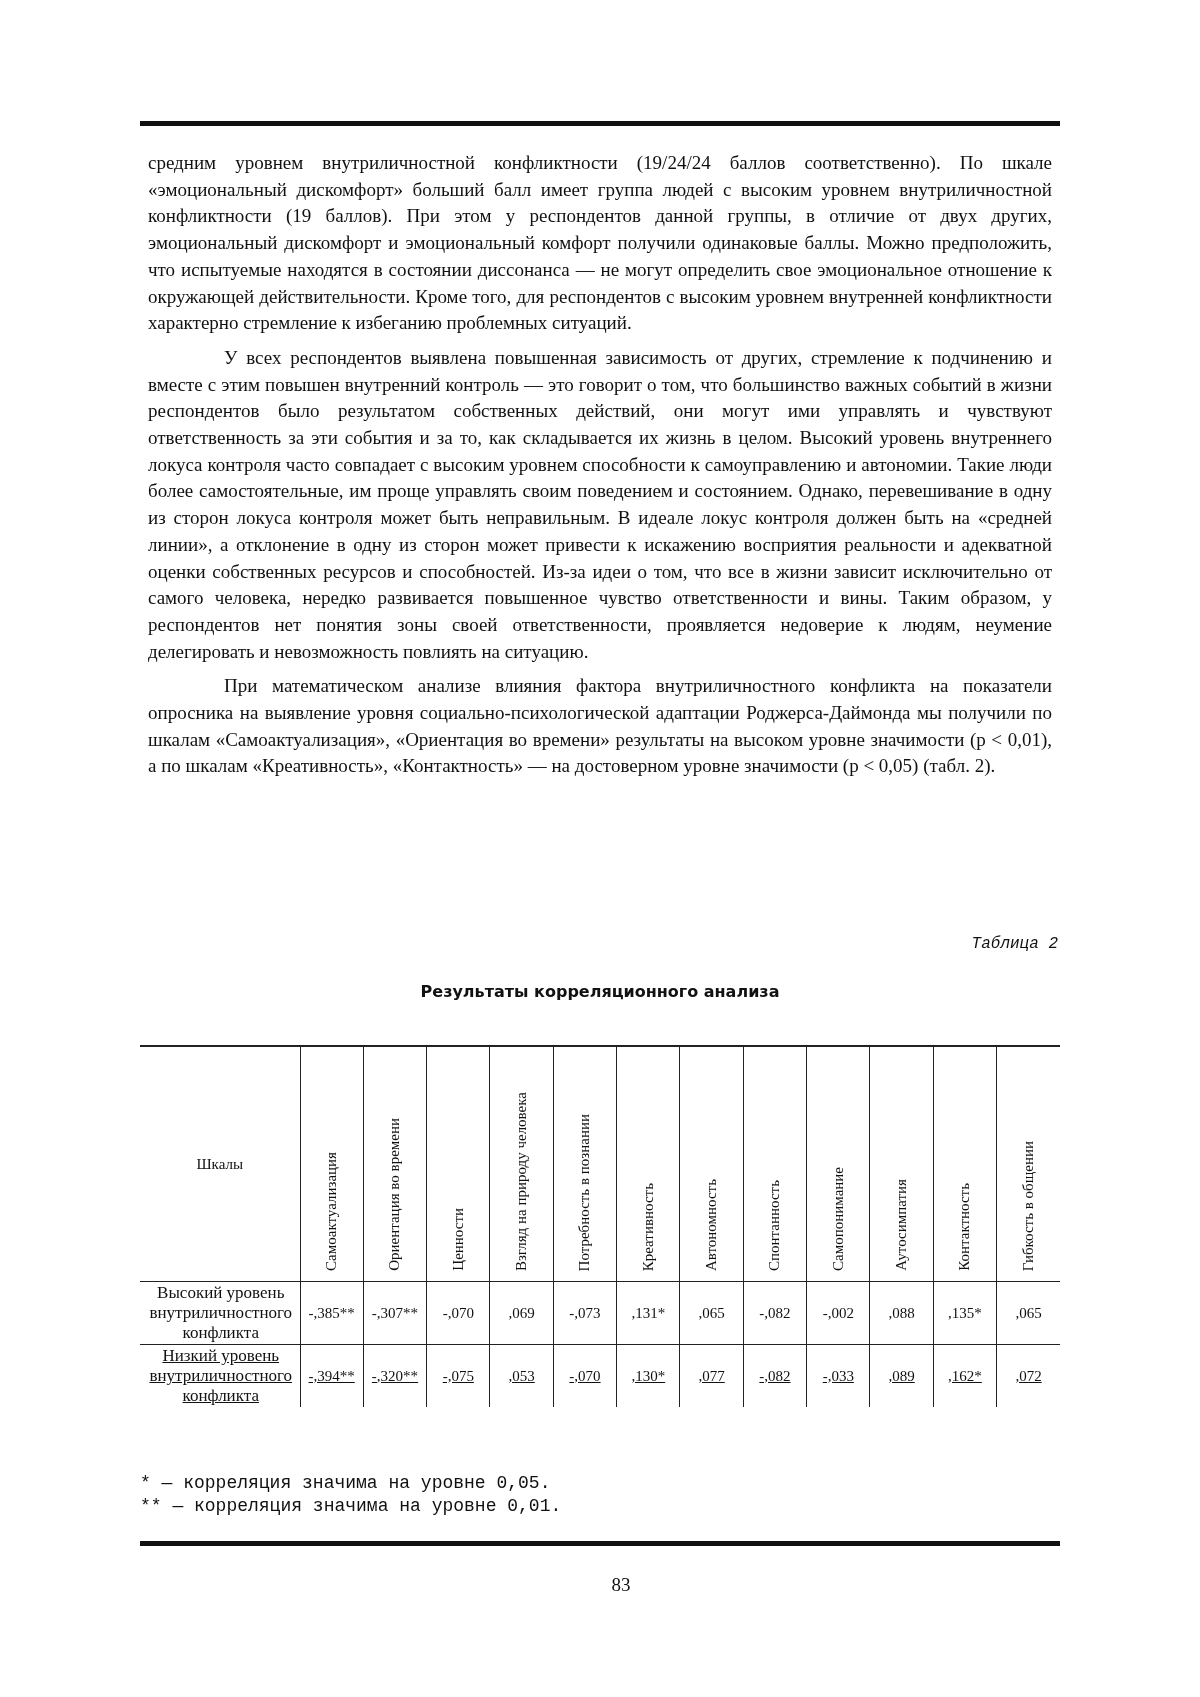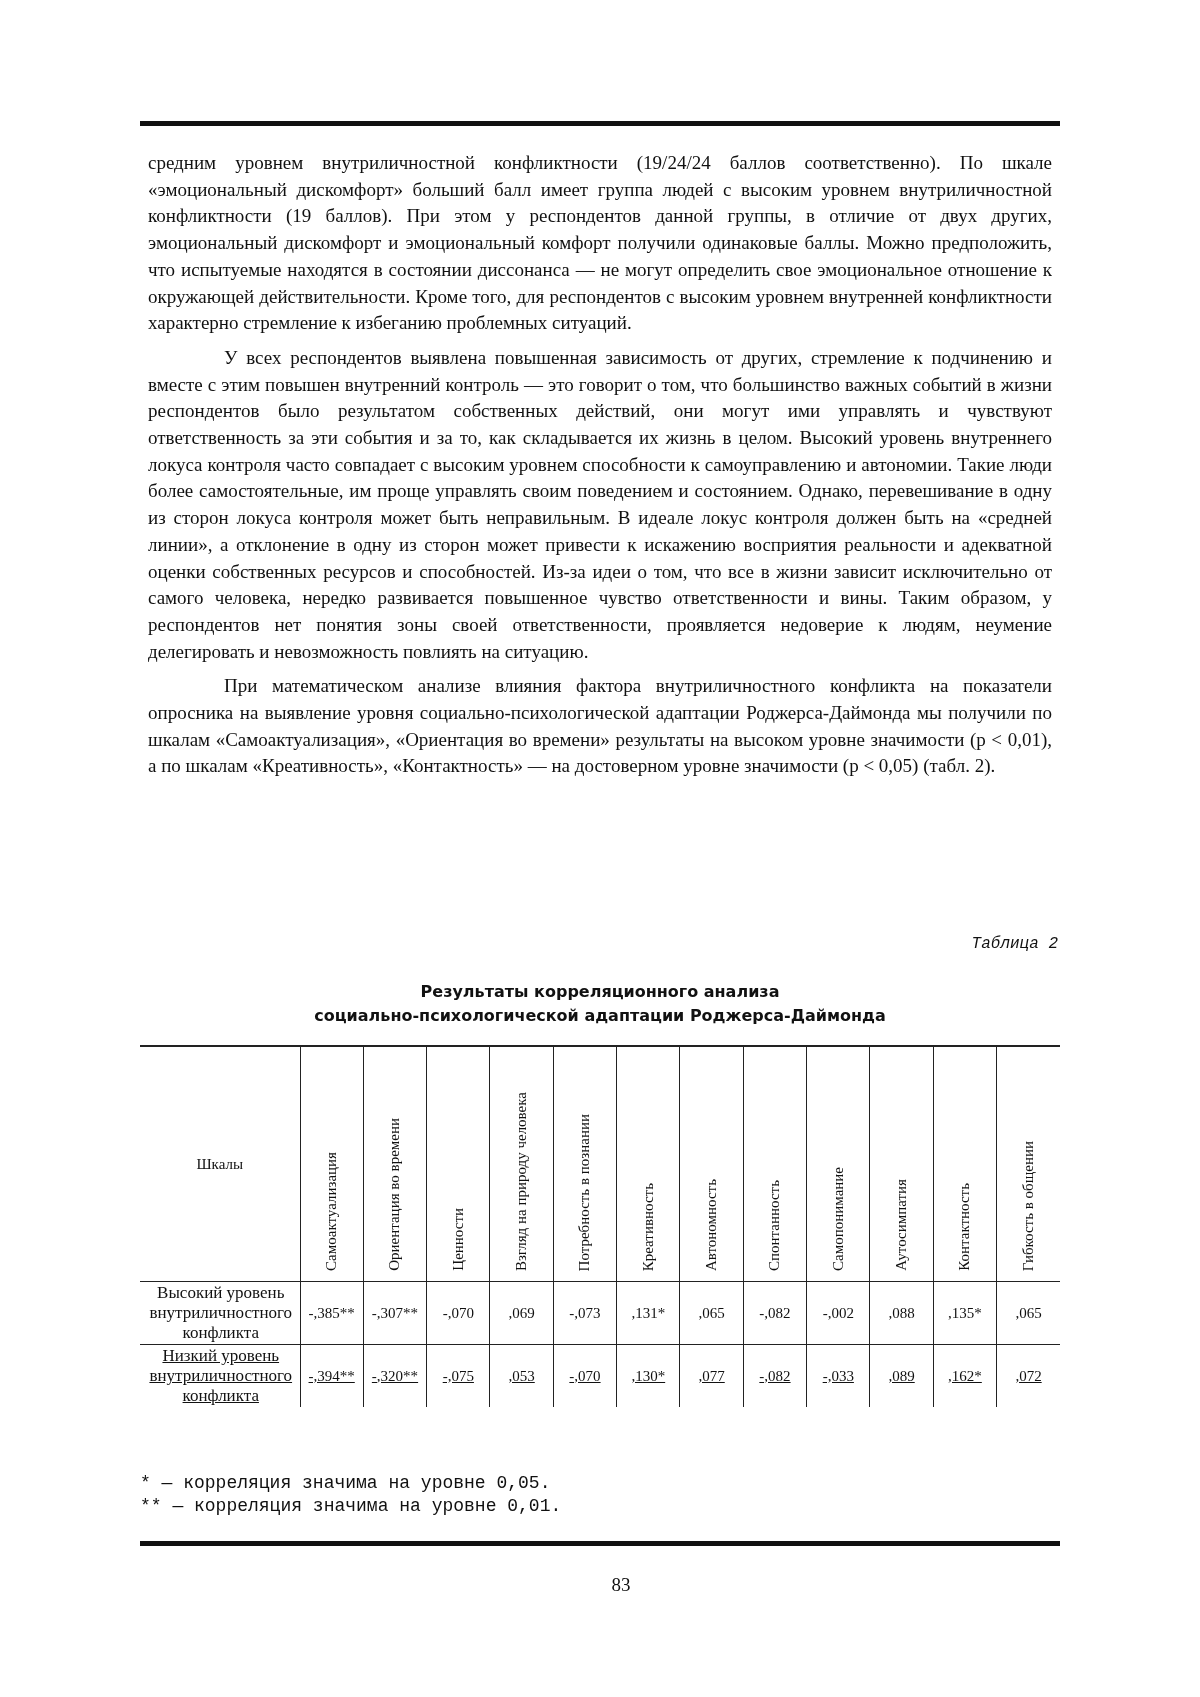--- a/index.html
+++ b/index.html
@@ -40,21 +40,20 @@
 <div class="text">
   <p>средним уровнем внутриличностной конфликтности (19/24/24 баллов соответственно). По шкале «эмоциональный дискомфорт» больший балл имеет группа людей с высоким уровнем внутриличностной конфликтности (19 баллов). При этом у респондентов дан­ной группы, в отличие от двух других, эмоциональный дискомфорт и эмоциональный комфорт получили одинаковые баллы. Можно предположить, что испытуемые нахо­дятся в состоянии диссонанса — не могут определить свое эмоциональное отношение к окружающей действительности. Кроме того, для респондентов с высоким уровнем внутренней конфликтности характерно стремление к избеганию проблемных ситуаций.</p>
   <p class="indent">У всех респондентов выявлена повышенная зависимость от других, стремление к подчинению и вместе с этим повышен внутренний контроль — это говорит о том, что большинство важных событий в жизни респондентов было результатом собственных действий, они могут ими управлять и чувствуют ответственность за эти события и за то, как складывается их жизнь в целом. Высокий уровень внутреннего локуса контроля часто совпадает с высоким уровнем способности к самоуправлению и автономии. Та­кие люди более самостоятельные, им проще управлять своим поведением и состояни­ем. Однако, перевешивание в одну из сторон локуса контроля может быть неправиль­ным. В идеале локус контроля должен быть на «средней линии», а отклонение в одну из сторон может привести к искажению восприятия реальности и адекватной оценки собственных ресурсов и способностей. Из-за идеи о том, что все в жизни зависит ис­ключительно от самого человека, нередко развивается повышенное чувство ответст­венности и вины. Таким образом, у респондентов нет понятия зоны своей ответствен­ности, проявляется недоверие к людям, неумение делегировать и невозможность по­влиять на ситуацию.</p>
   <p class="indent">При математическом анализе влияния фактора внутриличностного конфликта на показатели опросника на выявление уровня социально-психологической адаптации Роджерса-Даймонда мы получили по шкалам «Самоактуализация», «Ориентация во времени» результаты на высоком уровне значимости (p &lt; 0,01), а по шкалам «Креатив­ность», «Контактность» — на достоверном уровне значимости (p &lt; 0,05) (табл. 2).</p>
 </div>
 
 <div class="caption">Таблица 2</div>
 
 <div class="title">
   <div>Результаты корреляционного анализа</div>
-  <div>социально-психологической адаптации Роджерса-Даймонда</div>
 </div>
 
 <table class="corr">
   <colgroup>
     <col style="width:160px">
     <col span="12" style="width:63.33px">
   </colgroup>
   <tbody>
       <tr>
     <th>Шкалы</th>

